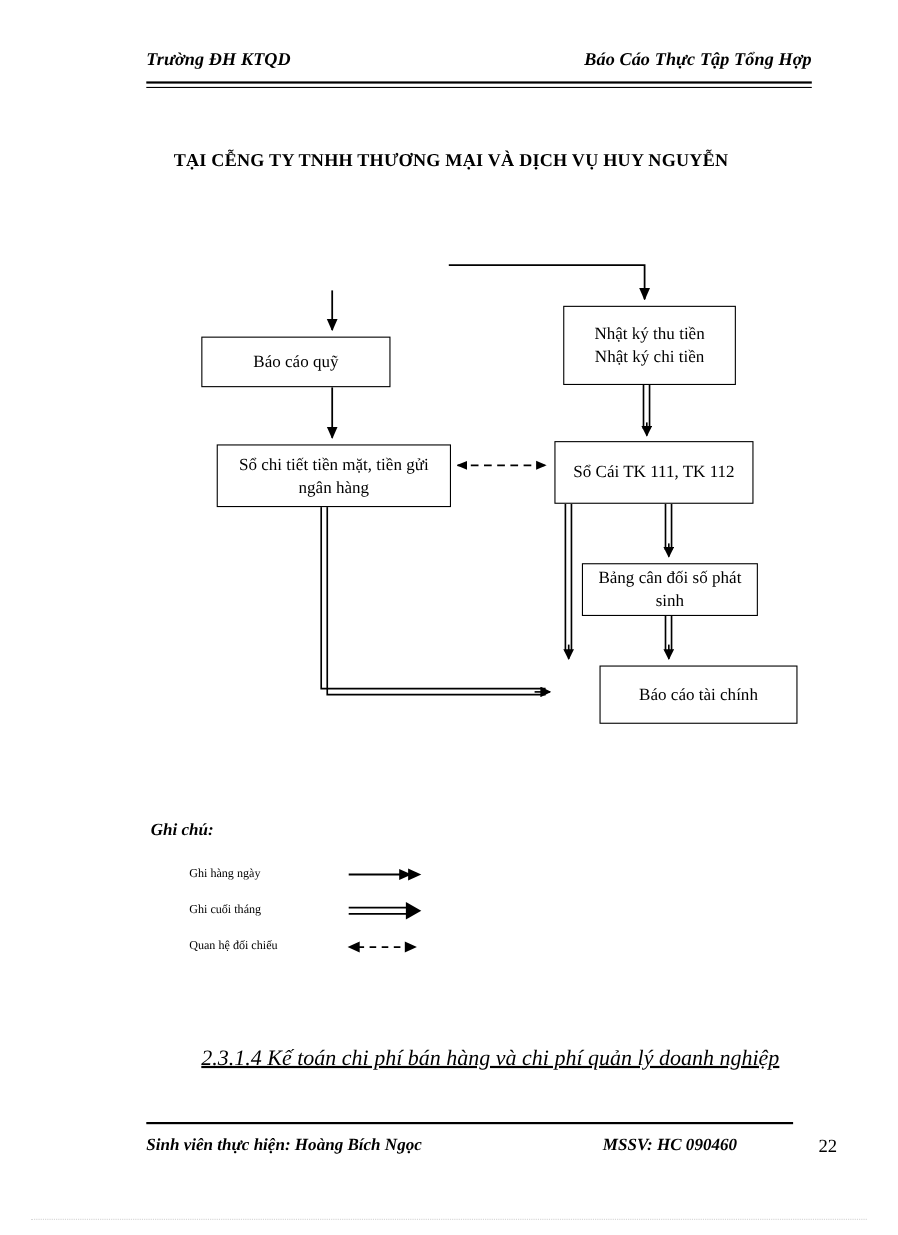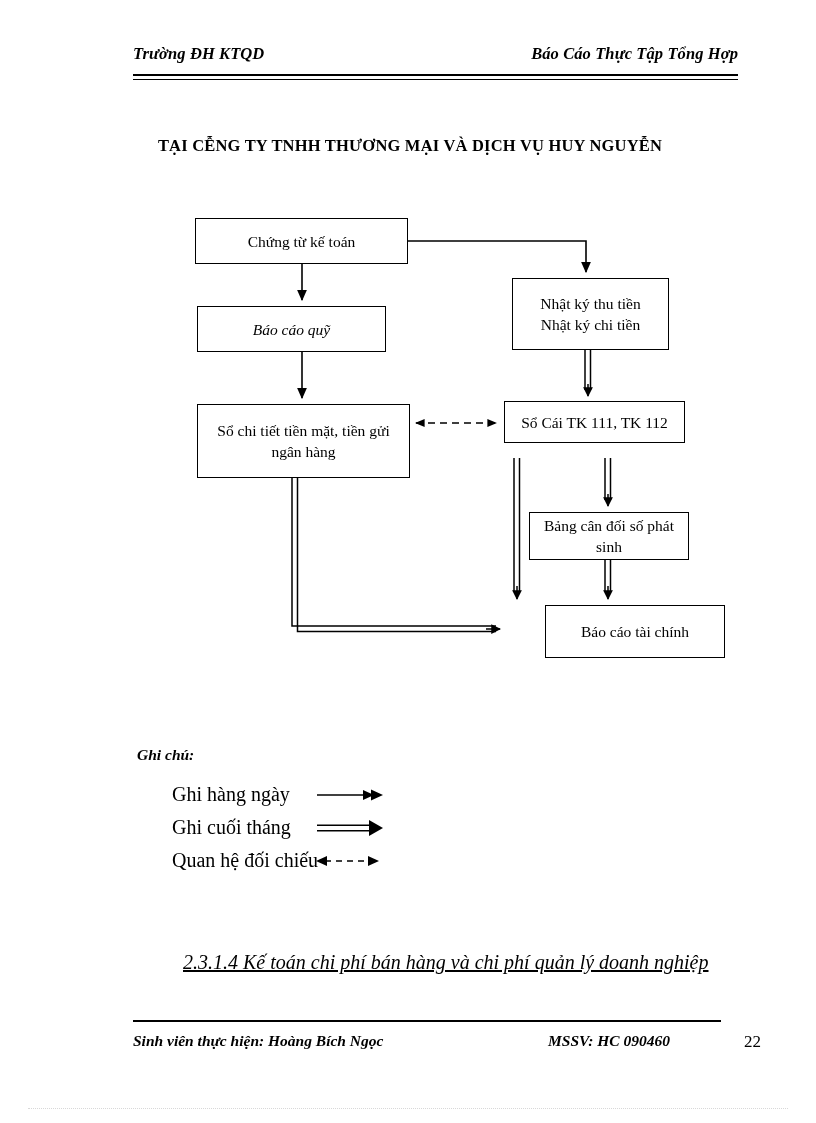--- a/index.html
+++ b/index.html
@@ -97,24 +97,24 @@
     align-items: center;
     justify-content: center;
     text-align: center;
     font-size: 15.5px;
     line-height: 21px;
     padding: 0 6px;
   }
 
   
   #node-chung-tu      { left: 195px; top: 218px; width: 213px; height: 46px; }
-  #node-bao-cao-quy   { left: 197px; top: 306px; width: 189px; height: 46px; font-style: italic; }
+  #node-bao-cao-quy   { left: 183px; top: 306px; width: 172px; height: 46px; }
   #node-nhat-ky       { left: 512px; top: 278px; width: 157px; height: 72px; }
-  #node-so-chi-tiet   { left: 197px; top: 404px; width: 213px; height: 74px; }
-  #node-so-cai        { left: 504px; top: 401px; width: 181px; height: 42px; }
+  #node-so-chi-tiet   { left: 197px; top: 404px; width: 213px; height: 57px; }
+  #node-so-cai        { left: 504px; top: 401px; width: 181px; height: 57px; }
   #node-bang-can-doi  { left: 529px; top: 512px; width: 160px; height: 48px; }
   #node-bao-cao-tc    { left: 506px; top: 605px; width: 180px; height: 53px; margin-left: 39px; }
 
   
   .legend-title {
     position: absolute;
     left: 137px;
     top: 746px;
     font-weight: bold;
     font-style: italic;
@@ -122,21 +122,21 @@
   }
   .legend-rows {
     position: absolute;
     left: 172px;
     top: 778px;
     width: 260px;
   }
   .legend-row {
     position: relative;
     height: 33px;
-    font-size: 20px;
+    font-size: 11px;
     line-height: 33px;
     white-space: nowrap;
   }
   .legend-label { display: inline-block; }
   .legend-art {
     position: absolute;
     top: 0;
     height: 33px;
   }
   .legend-art svg { display: block; }
@@ -268,21 +268,20 @@
       </g>
 
       <g>
         <path d="M 292 461 L 292 626 L 496 626" fill="none" stroke="#000" stroke-width="1.5"></path>
         <path d="M 297.5 461 L 297.5 631.5 L 496 631.5" fill="none" stroke="#000" stroke-width="1.5"></path>
         <path d="M 486 629 L 500 629" stroke="#000" stroke-width="1.5" marker-end="url(#ah-fat)"></path>
       </g>
     </svg>
   </div>
 
-  <div class="node" id="node-chung-tu">Chứng từ kế toán</div>
 
   <div class="node" id="node-bao-cao-quy">Báo cáo quỹ</div>
 
   <div class="node" id="node-nhat-ky" style="white-space: pre-line;">Nhật ký thu tiền
 Nhật ký chi tiền</div>
 
   <div class="node" id="node-so-chi-tiet">Sổ chi tiết tiền mặt, tiền gửi ngân hàng</div>
 
   <div class="node" id="node-so-cai">Sổ Cái TK 111, TK 112</div>
 

